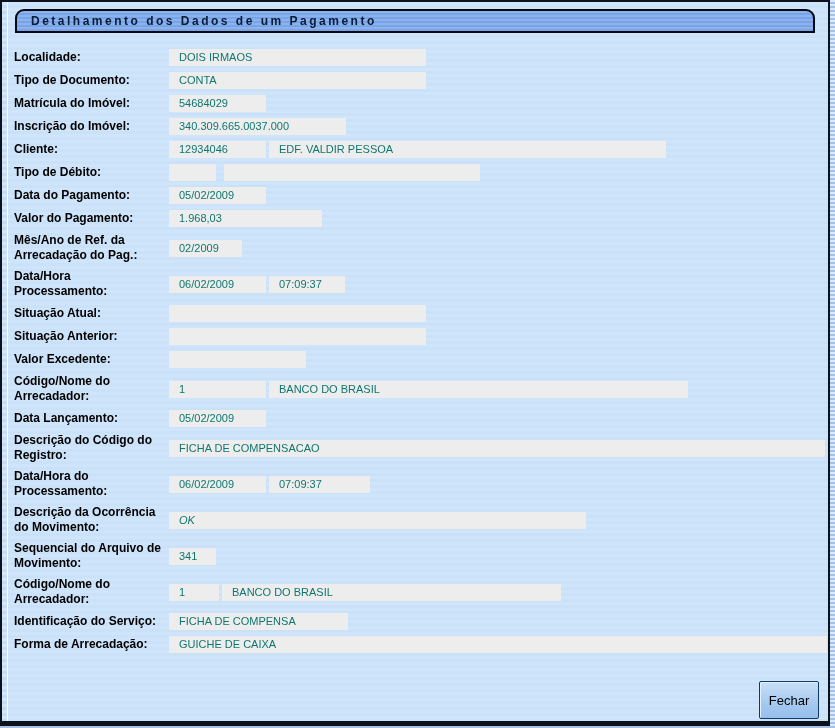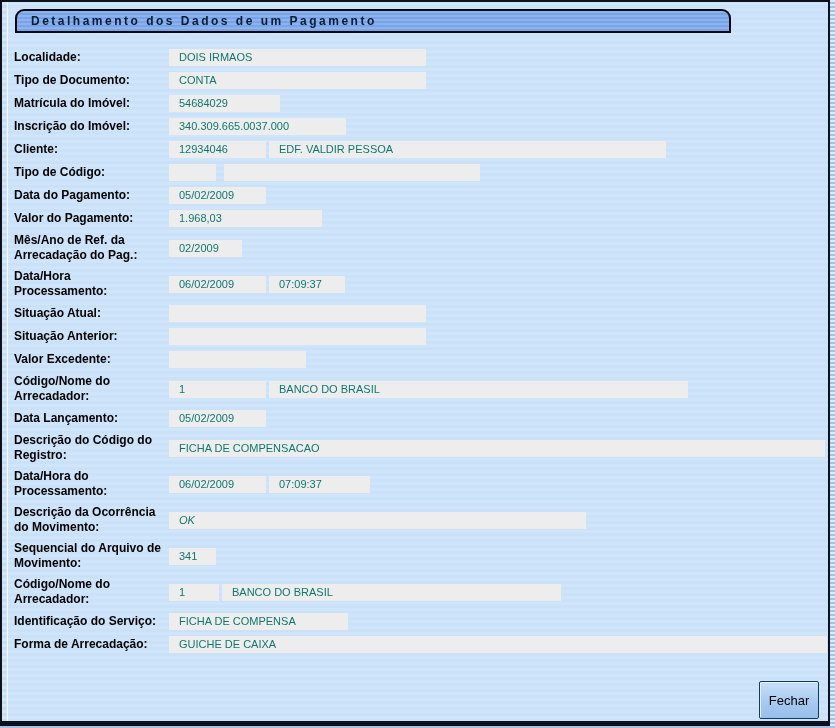--- a/index.html
+++ b/index.html
@@ -17,21 +17,21 @@
     border-bottom-width: 5px;
     background: repeating-linear-gradient(180deg, #d3e7fc 0 3px, #c6dcf5 3px 6px);
   }
   .inner {
     position: absolute; left: 5px; top: 0; right: 0; bottom: 0;
     border-left: 1px solid #f7fbff;
     background: repeating-linear-gradient(180deg, #cfe5fb 0 3px, #cbe1f8 3px 6px);
   }
   .titlebar {
     position: absolute; left: 7px; top: 7px;
-    width: 716px; height: 24px;
+    width: 800px; height: 24px;
     border: 2px solid #040810;
     border-radius: 9px 9px 0 0;
     background: repeating-linear-gradient(180deg, #8db3ee 0 2px, #78a3e5 2px 4px);
     display: flex; align-items: center;
     padding-left: 14px;
   }
   .titlebar .title-text {
     font-size: 12px; font-weight: bold;
     letter-spacing: 2.5px; color: #071c38;
     white-space: nowrap;
@@ -84,33 +84,33 @@
         <div class="row">
           <span class="lbl">Localidade:</span>
           <div class="fld" style="width: 257px;">DOIS IRMAOS</div>
         </div>
         <div class="row">
           <span class="lbl">Tipo de Documento:</span>
           <div class="fld" style="width: 257px;">CONTA</div>
         </div>
         <div class="row">
           <span class="lbl">Matrícula do Imóvel:</span>
-          <div class="fld" style="width: 111px;">54684029</div>
+          <div class="fld" style="width: 97px;">54684029</div>
         </div>
         <div class="row">
           <span class="lbl">Inscrição do Imóvel:</span>
           <div class="fld" style="width: 177px;">340.309.665.0037.000</div>
         </div>
         <div class="row">
           <span class="lbl">Cliente:</span>
           <div class="fld" style="width: 97px; margin-right: 3px;">12934046</div>
           <div class="fld" style="width: 397px;">EDF. VALDIR PESSOA</div>
         </div>
         <div class="row">
-          <span class="lbl">Tipo de Código:</span>
+          <span class="lbl">Tipo de Débito:</span>
           <div class="fld" style="width: 47px; margin-right: 8px;"></div>
           <div class="fld" style="width: 256px;"></div>
         </div>
         <div class="row">
           <span class="lbl">Data do Pagamento:</span>
           <div class="fld" style="width: 97px;">05/02/2009</div>
         </div>
         <div class="row">
           <span class="lbl">Valor do Pagamento:</span>
           <div class="fld" style="width: 153px;">1.968,03</div>

